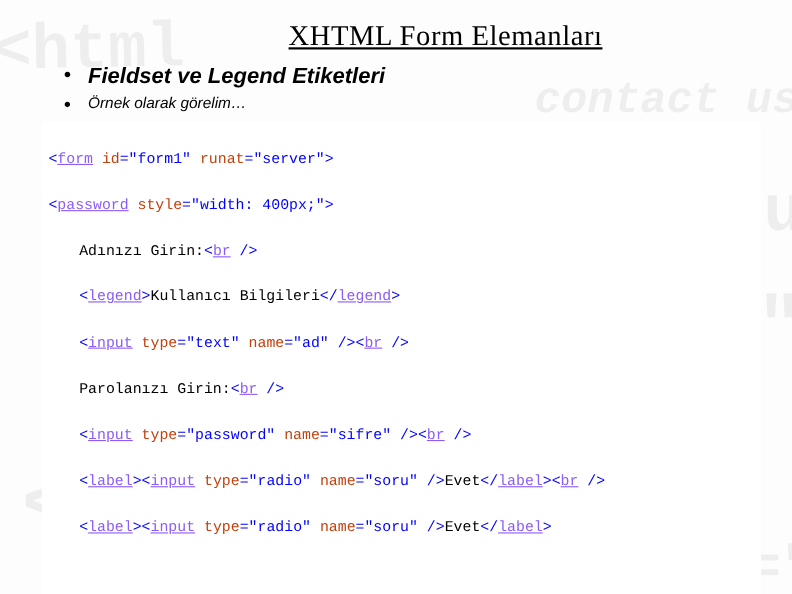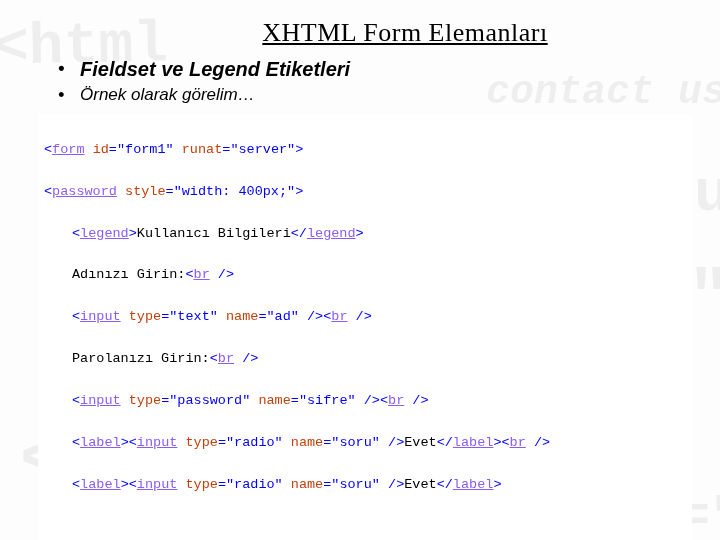--- a/index.html
+++ b/index.html
@@ -55,21 +55,21 @@
   }
   ul.bullets li::before {
     content: "•";
     position: absolute;
     left: 6px;
     top: 0;
     font-size: 18px;
     font-family: Arial, sans-serif;
   }
   .b1 { font-size: 20px; font-weight: bold; }
-  .b2 { font-size: 17px; }
+  .b2 { font-size: 14px; }
   .code {
     font-family: Consolas, "Courier New", monospace;
     font-size: 13.5px;
     line-height: 1.55;
     background: #fff;
     padding: 4px 0 6px 6px;
     margin-left: 10px;
     color: #000;
     white-space: pre;
   }
@@ -96,22 +96,22 @@
   <h1 class="title">XHTML Form Elemanları</h1>
 
   <ul class="bullets">
     <li class="b1">Fieldset ve Legend Etiketleri</li>
     <li class="b2">Örnek olarak görelim…</li>
   </ul>
 
   <div class="code">
 <div><span class="t-blue">&lt;</span><span class="t-maroon">form</span><span> </span><span class="t-red">id</span><span class="t-blue">="</span><span class="t-blue">form1</span><span class="t-blue">"</span><span> </span><span class="t-red">runat</span><span class="t-blue">="</span><span class="t-blue">server</span><span class="t-blue">"</span><span class="t-blue">&gt;</span></div>
 <div><span class="t-blue">&lt;</span><span class="t-maroon">password</span><span> </span><span class="t-red">style</span><span class="t-blue">="</span><span class="t-blue">width: 400px;</span><span class="t-blue">"</span><span class="t-blue">&gt;</span></div>
+<div><span class="indent1"><span class="t-black">Adınızı Girin:</span><span class="t-blue">&lt;</span><span class="t-maroon">br</span><span class="t-blue"> /&gt;</span></span></div>
 <div><span class="indent1"><span class="t-blue">&lt;</span><span class="t-maroon">legend</span><span class="t-blue">&gt;</span><span class="t-black">Kullanıcı Bilgileri</span><span class="t-blue">&lt;/</span><span class="t-maroon">legend</span><span class="t-blue">&gt;</span></span></div>
-<div><span class="indent1"><span class="t-black">Adınızı Girin:</span><span class="t-blue">&lt;</span><span class="t-maroon">br</span><span class="t-blue"> /&gt;</span></span></div>
 <div><span class="indent1"><span class="t-blue">&lt;</span><span class="t-maroon">input</span><span> </span><span class="t-red">type</span><span class="t-blue">="</span><span class="t-blue">text</span><span class="t-blue">"</span><span> </span><span class="t-red">name</span><span class="t-blue">="</span><span class="t-blue">ad</span><span class="t-blue">"</span><span class="t-blue"> /&gt;</span><span class="t-blue">&lt;</span><span class="t-maroon">br</span><span class="t-blue"> /&gt;</span></span></div>
 <div><span class="indent1"><span class="t-black">Parolanızı Girin:</span><span class="t-blue">&lt;</span><span class="t-maroon">br</span><span class="t-blue"> /&gt;</span></span></div>
 <div><span class="indent1"><span class="t-blue">&lt;</span><span class="t-maroon">input</span><span> </span><span class="t-red">type</span><span class="t-blue">="</span><span class="t-blue">password</span><span class="t-blue">"</span><span> </span><span class="t-red">name</span><span class="t-blue">="</span><span class="t-blue">sifre</span><span class="t-blue">"</span><span class="t-blue"> /&gt;</span><span class="t-blue">&lt;</span><span class="t-maroon">br</span><span class="t-blue"> /&gt;</span></span></div>
 <div><span class="indent1"><span class="t-blue">&lt;</span><span class="t-maroon">label</span><span class="t-blue">&gt;</span><span class="t-blue">&lt;</span><span class="t-maroon">input</span><span> </span><span class="t-red">type</span><span class="t-blue">="</span><span class="t-blue">radio</span><span class="t-blue">"</span><span> </span><span class="t-red">name</span><span class="t-blue">="</span><span class="t-blue">soru</span><span class="t-blue">"</span><span class="t-blue"> /&gt;</span><span class="t-black">Evet</span><span class="t-blue">&lt;/</span><span class="t-maroon">label</span><span class="t-blue">&gt;</span><span class="t-blue">&lt;</span><span class="t-maroon">br</span><span class="t-blue"> /&gt;</span></span></div>
 <div><span class="indent1"><span class="t-blue">&lt;</span><span class="t-maroon">label</span><span class="t-blue">&gt;</span><span class="t-blue">&lt;</span><span class="t-maroon">input</span><span> </span><span class="t-red">type</span><span class="t-blue">="</span><span class="t-blue">radio</span><span class="t-blue">"</span><span> </span><span class="t-red">name</span><span class="t-blue">="</span><span class="t-blue">soru</span><span class="t-blue">"</span><span class="t-blue"> /&gt;</span><span class="t-black">Evet</span><span class="t-blue">&lt;/</span><span class="t-maroon">label</span><span class="t-blue">&gt;</span></span></div>
 
 
   </div>
 
 </div>

